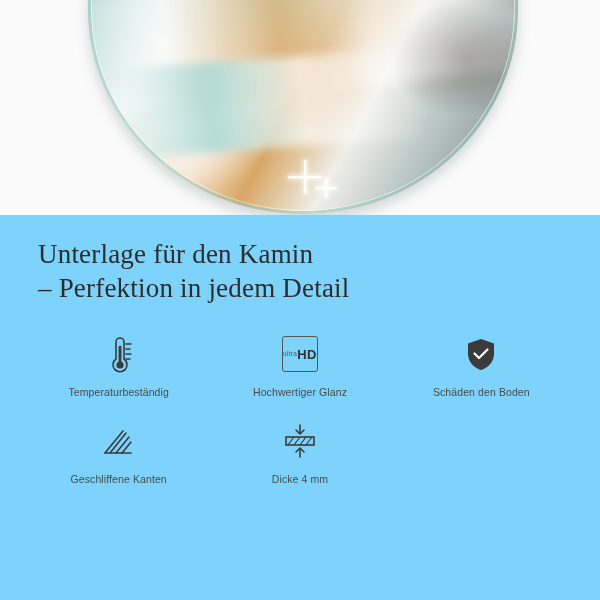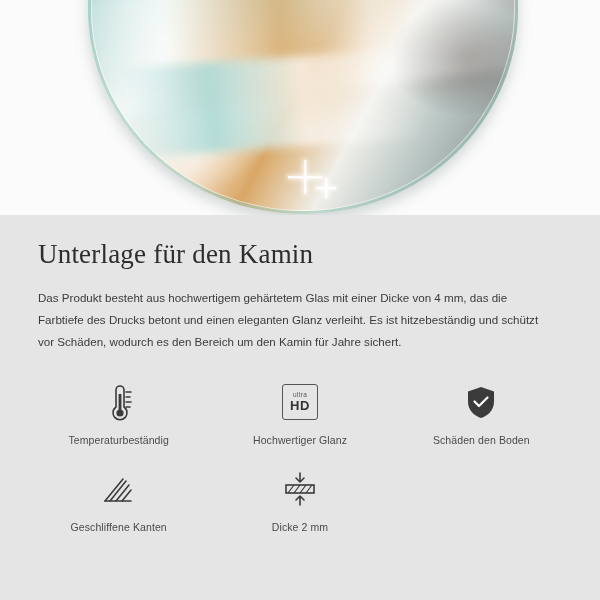--- a/index.html
+++ b/index.html
@@ -10,21 +10,21 @@
     width: 600px;
     height: 600px;
     background: #ffffff;
     font-family: "Liberation Sans", sans-serif;
     overflow: hidden;
   }
   .page {
     position: relative;
     width: 600px;
     height: 600px;
-    background: #e5e5e5;
+    background: #7dd3fc;
     overflow: hidden;
   }
 
   
   .hero {
     position: relative;
     width: 600px;
     height: 215px;
     overflow: hidden;
     background: #fbfbfb;
@@ -174,21 +174,21 @@
     color: #4a4a4a;
     text-align: right;
     letter-spacing: 0.1px;
   }
   .hd-badge {
     width: 34px;
     height: 34px;
     border: 1.6px solid #555;
     border-radius: 3px;
     display: flex;
-    flex-direction: column;
+    flex-direction: row;
     align-items: center;
     justify-content: center;
     line-height: 1;
   }
   .hd-badge .ultra {
     font-size: 6.5px;
     color: #555;
     letter-spacing: 0.3px;
   }
   .hd-badge .hd {
@@ -212,22 +212,22 @@
     </div>
     <div class="hero-rim"></div>
     <div class="hero-rim-inner"></div>
     <div class="sparkle sparkle-1"></div>
     <div class="sparkle sparkle-2"></div>
   </div>
 
   <div class="content">
     <h1 class="headline">
       <span class="line">Unterlage für den Kamin</span>
+      <span class="line">– Perfektion in jedem Detail</span>
     </h1>
-    <p class="body-text">Das Produkt besteht aus hochwertigem gehärtetem Glas mit einer Dicke von 4 mm, das die Farbtiefe des Drucks betont und einen eleganten Glanz verleiht. Es ist hitzebeständig und schützt vor Schäden, wodurch es den Bereich um den Kamin für Jahre sichert.</p>
   </div>
 
   <div class="features">
 
     <div class="feature">
       <div class="feature-icon">
         <svg width="40" height="44" viewBox="0 0 40 44" fill="none" stroke="#3b3b3b" stroke-width="1.6">
           <path d="M17 10a4 4 0 0 1 8 0v17a7 7 0 1 1-8 0z"></path>
           <circle cx="21" cy="33" r="3.6" fill="#3b3b3b" stroke="none"></circle>
           <rect x="19.6" y="14" width="2.8" height="17" fill="#3b3b3b" stroke="none"></rect>
@@ -273,17 +273,17 @@
 
     <div class="feature">
       <div class="feature-icon">
         <svg width="44" height="40" viewBox="0 0 44 40" fill="none" stroke="#3b3b3b" stroke-width="1.6">
           <path d="M22 4v8M18 9l4 4 4-4" stroke-linecap="round" stroke-linejoin="round"></path>
           <rect x="8" y="16" width="28" height="8" fill="none"></rect>
           <path d="M10 24l6-8M16 24l6-8M22 24l6-8M28 24l6-8" stroke-width="1.2"></path>
           <path d="M22 36v-8M18 31l4-4 4 4" stroke-linecap="round" stroke-linejoin="round"></path>
         </svg>
       </div>
-      <div class="feature-label">Dicke 2 mm</div>
+      <div class="feature-label">Dicke 4 mm</div>
     </div>
 
   </div>
 </div>
 
 </body></html>

